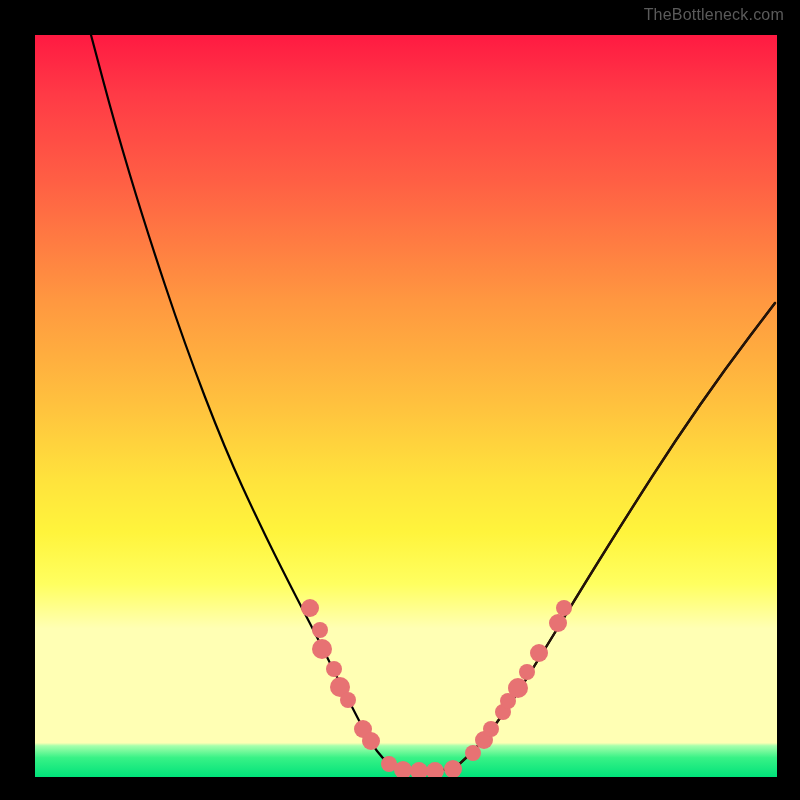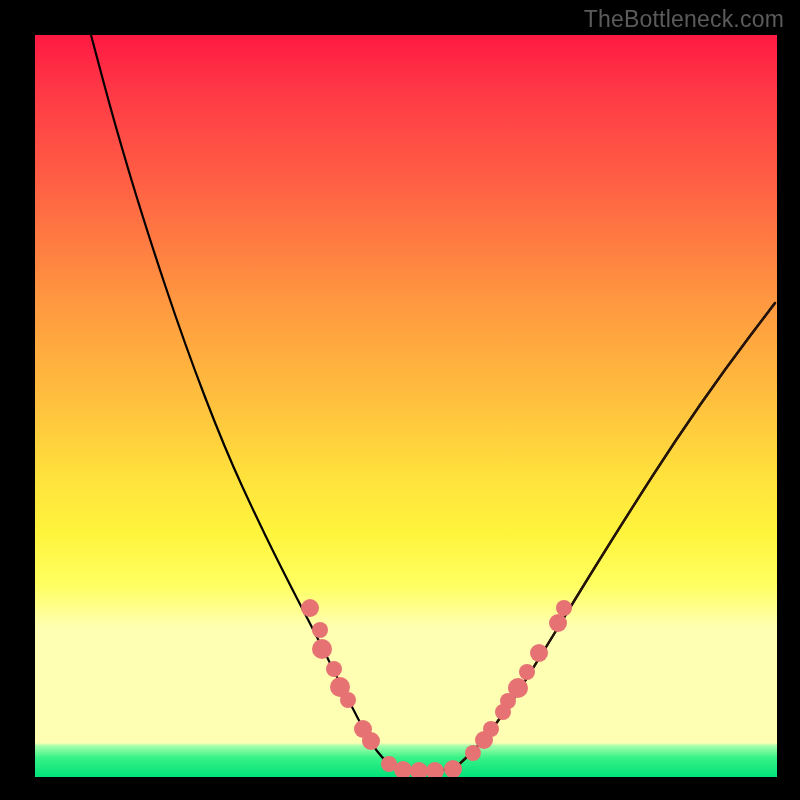--- a/index.html
+++ b/index.html
@@ -41,21 +41,21 @@
       #a6ffac 95.8%,
       #38f286 97.4%,
       #00e27a 100%
     );
   }
   .watermark {
     position: absolute;
     top: 6px;
     right: 16px;
     color: #5b5b5b;
-    font-size: 23px;
+    font-size: 16px;
     font-weight: 500;
     font-family: Arial, sans-serif;
     letter-spacing: 0.2px;
   }
   svg.curve {
     position: absolute;
     left: 0;
     top: 0;
     width: 742px;
     height: 742px;

